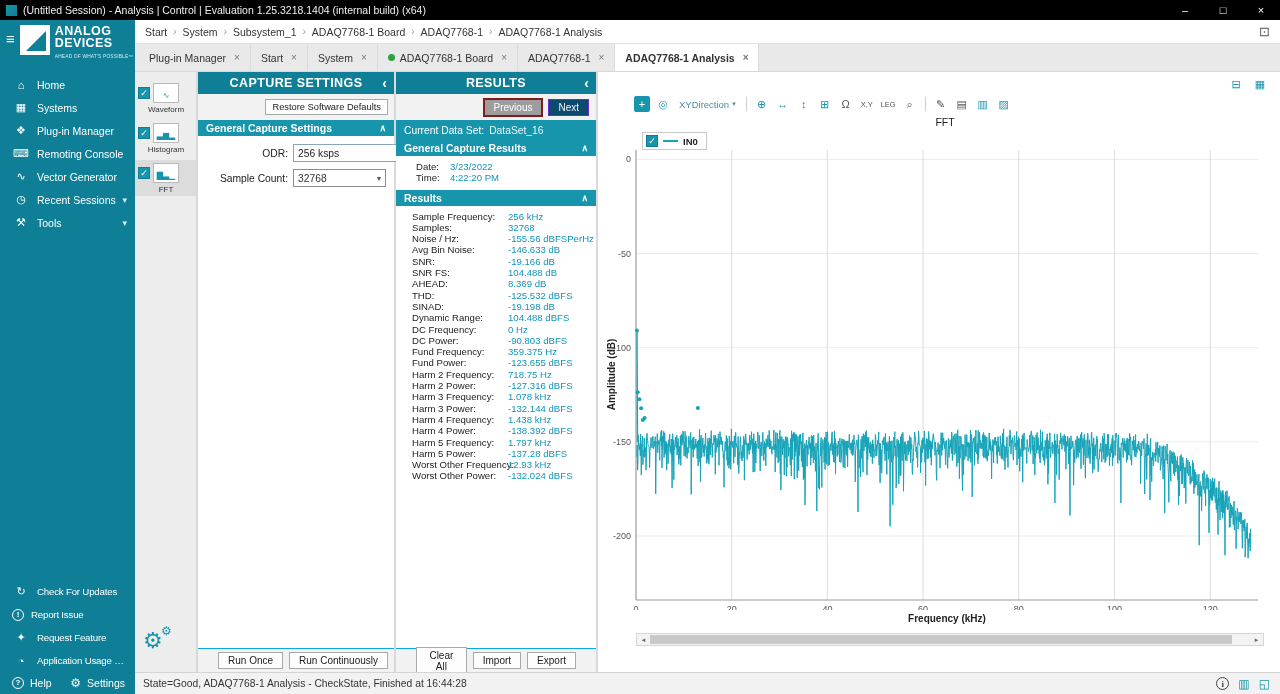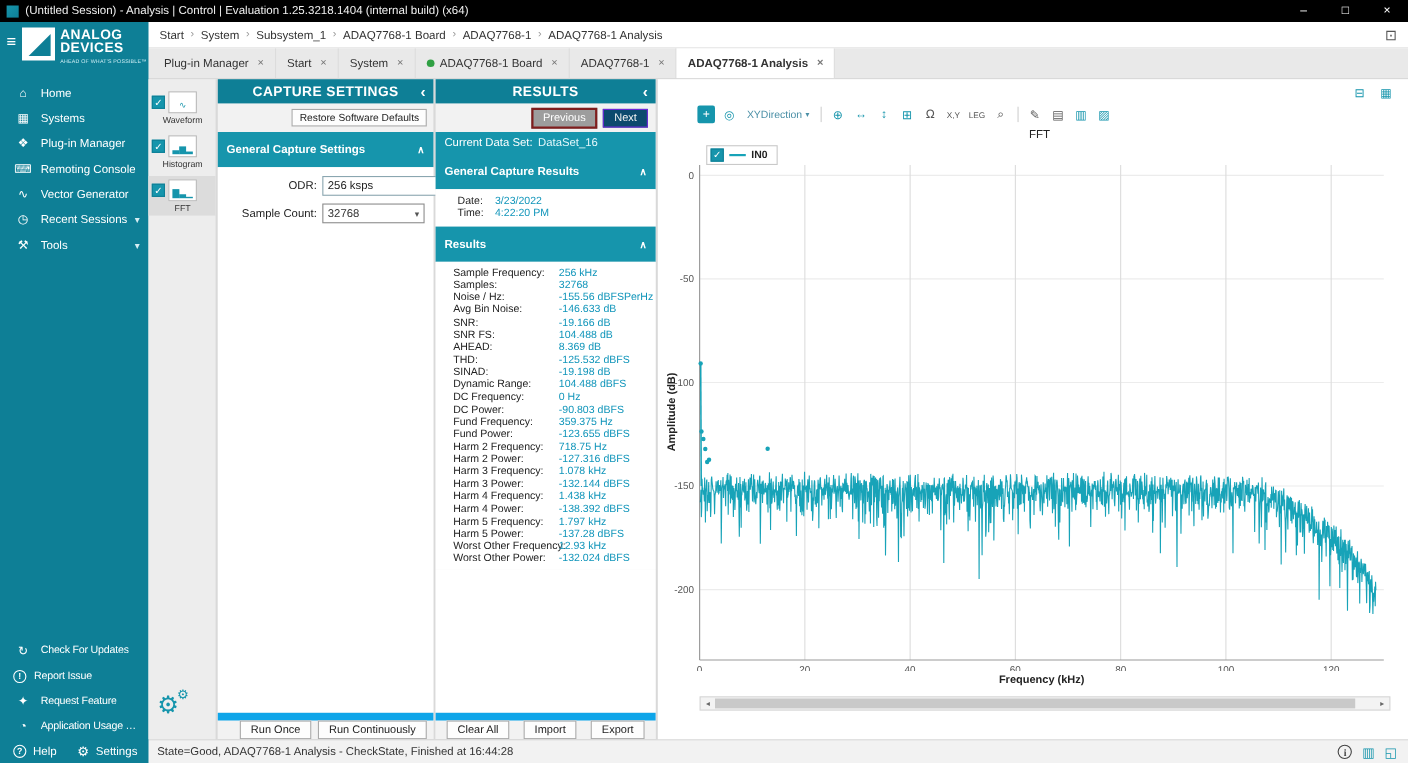--- a/index.html
+++ b/index.html
@@ -55,24 +55,24 @@
   .view-ico{width:26px;height:20px;background:#fff;border:1px solid #b9b9b9;color:#1695ac;font-size:8px;display:inline-flex;align-items:flex-end;justify-content:center;line-height:9px;padding-bottom:2px}
   .view-label{font-size:8px;text-align:center;margin-top:2px;color:#333}
   .gear-btn{position:absolute;bottom:14px;left:8px;color:#1695ac;cursor:default;width:34px;height:30px}
   .gear-big{font-size:22px;position:absolute;left:0;top:0}
   .gear-small{font-size:12px;position:absolute;left:18px;top:-4px}
   
   .panel{display:flex;flex-direction:column;background:#f2f2f2;margin-right:2px;flex:none;min-height:0}
   .panel-header{height:22px;background:#0e7f96;color:#fff;display:flex;align-items:center;position:relative;flex:none}
   .panel-title{flex:1;text-align:center;font-weight:bold;font-size:12.5px;letter-spacing:.4px}
   .panel-collapse{position:absolute;right:7px;font-size:14px;font-weight:bold;line-height:1;cursor:default}
-  .section-header{height:32px;background:#1695ac;color:#fff;display:flex;align-items:center;padding:0 8px;font-size:10.5px;font-weight:bold;flex:none}
+  .section-header{height:16px;background:#1695ac;color:#fff;display:flex;align-items:center;padding:0 8px;font-size:10.5px;font-weight:bold;flex:none}
   .section-chev{margin-left:auto;font-size:9px}
   .btn{background:#fdfdfd;border:1px solid #a9a9a9;font-size:10px;padding:2px 9px;color:#222;cursor:default;font-family:inherit}
-  .panel-footer{height:24px;background:#f2f2f2;border-top:7px solid #0ea5e9;display:flex;align-items:center;justify-content:flex-end;gap:6px;padding:0 6px;flex:none}
+  .panel-footer{height:24px;background:#f2f2f2;border-top:1px solid #0ea5e9;display:flex;align-items:center;justify-content:flex-end;gap:6px;padding:0 6px;flex:none}
   
   .capture-panel{width:196px}
   .restore-row{height:26px;display:flex;align-items:center;justify-content:flex-end;padding:0 6px;flex:none}
   .btn-small{font-size:9.3px;padding:2px 6px}
   .cap-content{background:#fff;flex:1;padding:8px 8px 0 6px;min-height:0}
   .field-row{display:flex;align-items:center;margin-bottom:7px}
   .field-label{width:84px;text-align:right;margin-right:5px;font-size:10.3px;color:#222;flex:none}
   .field-input{flex:1;height:18px;border:1px solid #8aa6b0;font-size:10.3px;padding:0 4px;font-family:inherit;color:#222;background:#fff}
   .field-select{flex:1;height:18px;border:1px solid #8c8c8c;font-size:10.3px;padding:0 4px;background:#fff;display:flex;align-items:center;cursor:default}
   .select-caret{margin-left:auto;font-size:8px;color:#555}
@@ -441,21 +441,21 @@
               <div class="kv">
                 <span class="k">Worst Other Frequency:</span>
                 <span class="v">12.93 kHz</span>
               </div>
               <div class="kv">
                 <span class="k">Worst Other Power:</span>
                 <span class="v">-132.024 dBFS</span>
               </div>
             </div>
           <div class="res-fill"></div>
-          <div class="panel-footer" style="justify-content:space-between;padding:0 10px">
+          <div class="panel-footer" style="justify-content:space-between;padding:0 20px">
             <button class="btn">Clear All</button>
             <button class="btn">Import</button>
             <button class="btn">Export</button>
           </div>
         </div>
 
         <div class="chart-panel">
           <div class="chart-topright">
               <span class="tool">⊟</span>
               <span class="tool">▦</span>

